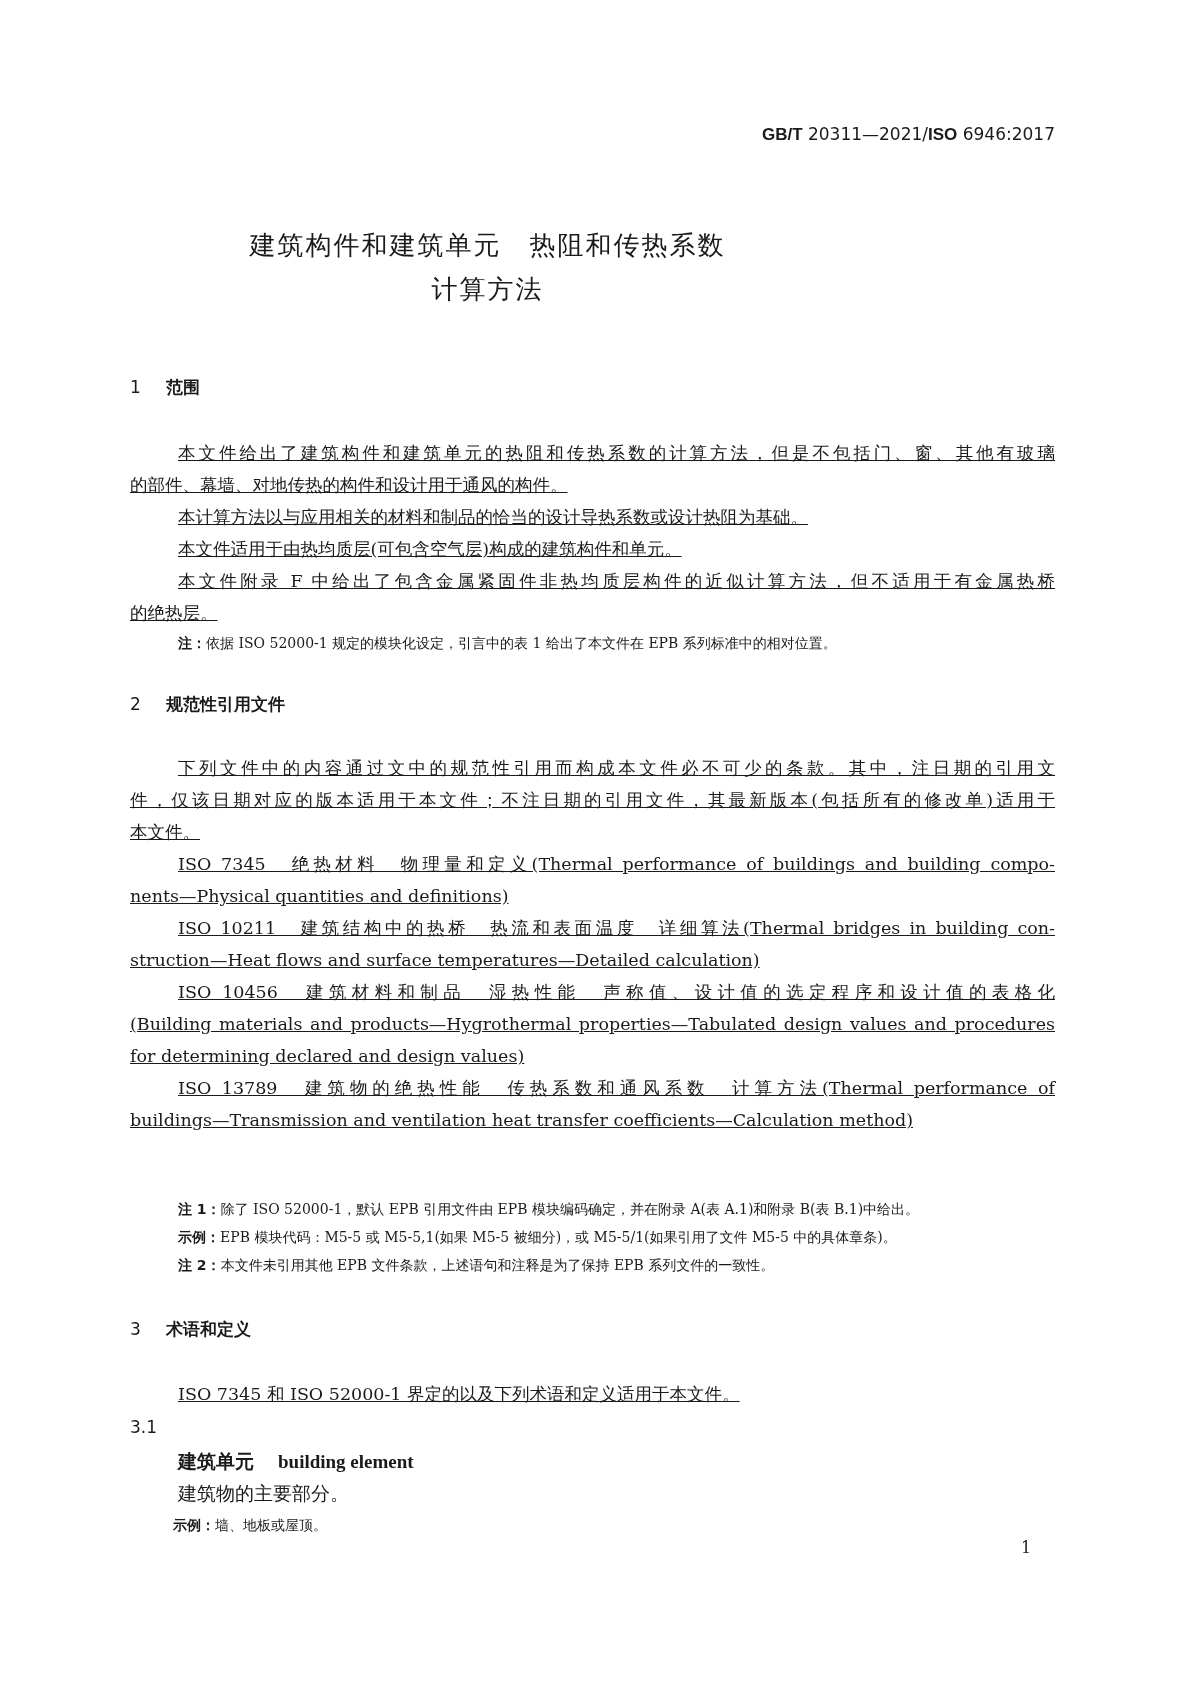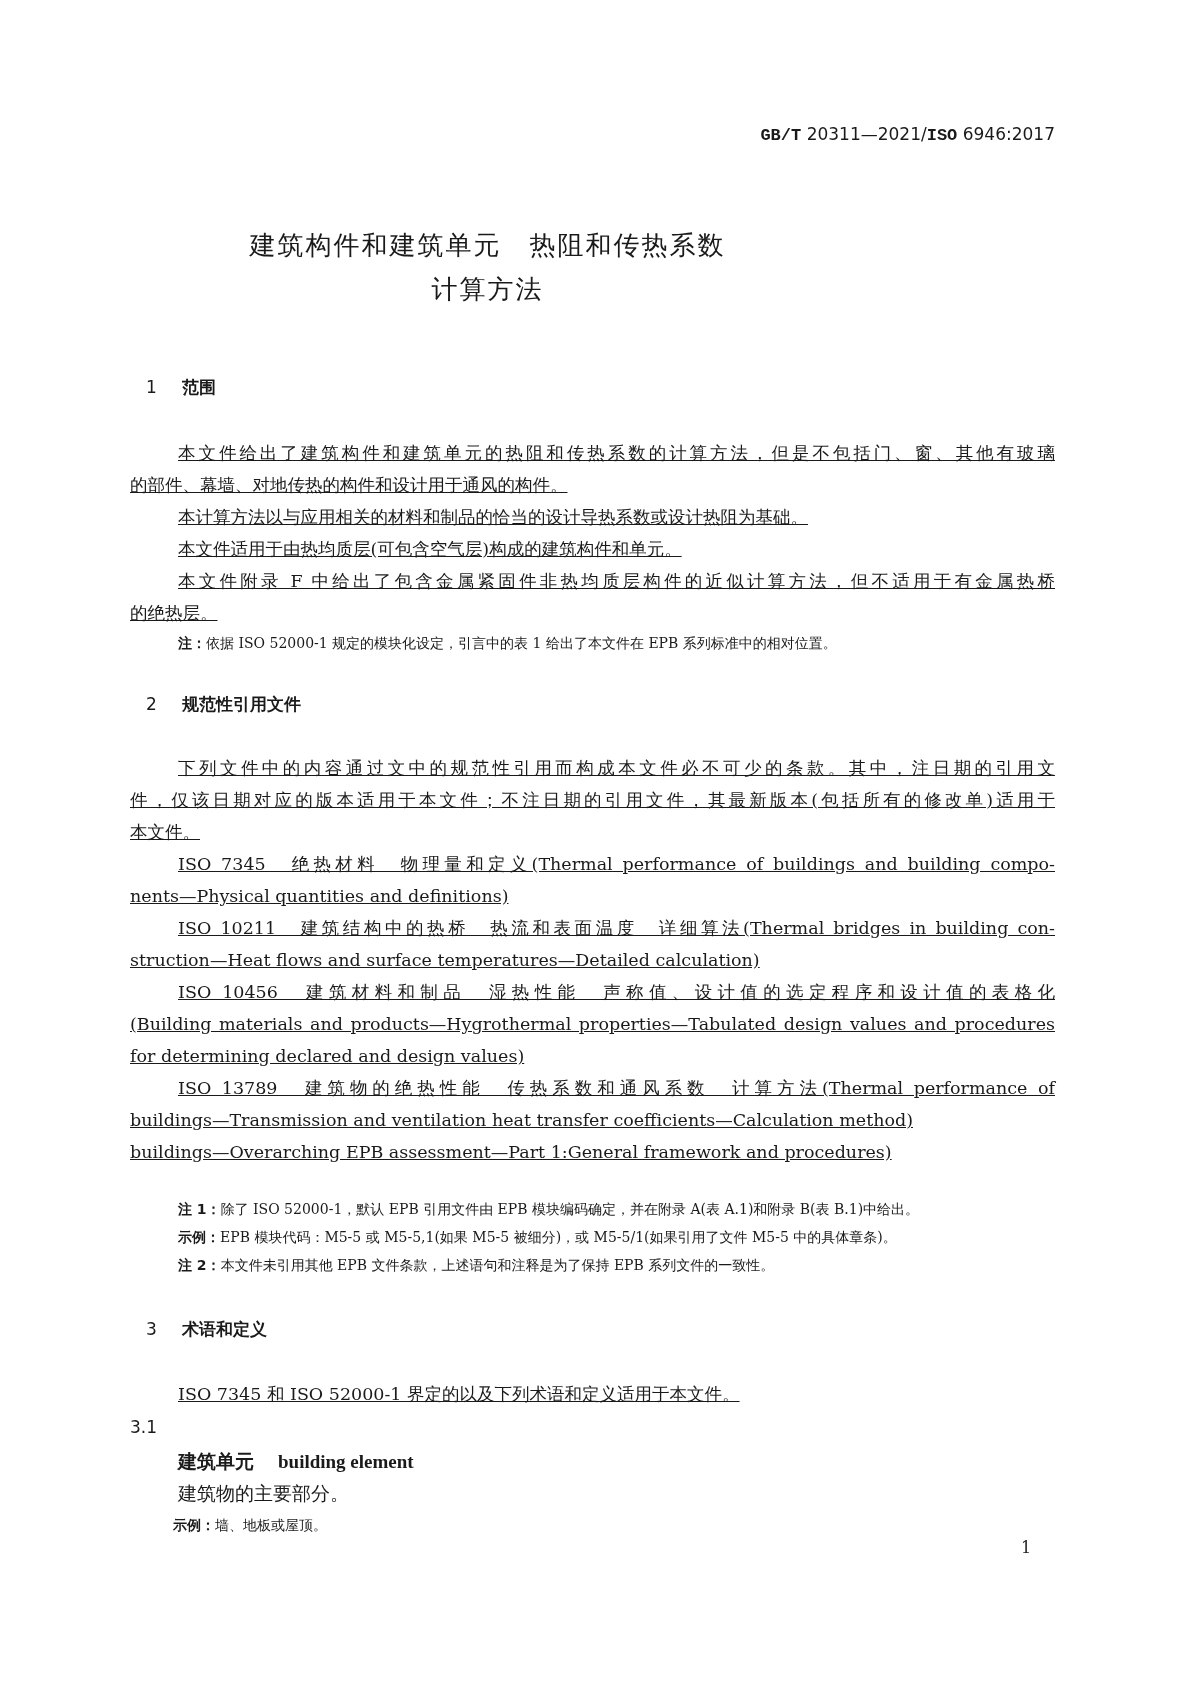--- a/index.html
+++ b/index.html
@@ -1,24 +1,24 @@
 <!DOCTYPE html>
 <html><head>
 <meta charset="utf-8">
 <style>
   html, body { margin:0; padding:0; background:#ffffff; }
   body { width:1191px; height:1684px; position:relative; overflow:hidden;
          font-family:"DejaVu Serif","Liberation Serif",serif; color:#1a1a1a; }
   .abs { position:absolute; }
   .header { right:136px; top:124px; font-size:17px; white-space:nowrap; }
-  .header b { font-family:Liberation Mono, monospace; font-weight:bold; }
+  .header b { font-family:Liberation Sans, sans-serif; font-weight:bold; }
   .header span.n { font-family:"DejaVu Sans","Liberation Sans",sans-serif; }
   .title { left:0; width:975px; text-align:center; font-family:Liberation Serif, serif;
            font-size:26px; letter-spacing:2px; }
-  .h { left:130px; font-family:"DejaVu Sans","Liberation Sans",sans-serif; font-size:17px; font-weight:bold;margin-left:16px; }
+  .h { left:130px; font-family:"DejaVu Sans","Liberation Sans",sans-serif; font-size:17px; font-weight:bold; }
   .h .num { display:inline-block; width:36px; font-weight:normal; }
   .p { left:130px; width:925px; font-size:17.5px; line-height:32px; text-align:justify; }
   .p .ind { padding-left:48px; }
   .note { left:178px; font-size:14px; line-height:26px; white-space:nowrap; }
   .note b { font-family:"DejaVu Sans","Liberation Sans",sans-serif; }
   .line { display:block; white-space:nowrap;text-decoration:underline; }
   .just { text-align:justify; text-align-last:justify; }
   .term { left:178px; font-size:19px; }
   .term b { font-family:"DejaVu Sans","Liberation Sans",sans-serif; }
   .term b.en { font-family:"Liberation Serif",serif; }
@@ -68,21 +68,20 @@
   <span class="line just ind">ISO 10211　建筑结构中的热桥　热流和表面温度　详细算法(Thermal bridges in building con-</span>
   <span class="line">struction—Heat flows and surface temperatures—Detailed calculation)</span>
 
   <span class="line just ind">ISO 10456　建筑材料和制品　湿热性能　声称值、设计值的选定程序和设计值的表格化</span>
   <span class="line just">(Building materials and products—Hygrothermal properties—Tabulated design values and procedures</span>
   <span class="line">for determining declared and design values)</span>
 
   <span class="line just ind">ISO 13789　建筑物的绝热性能　传热系数和通风系数　计算方法(Thermal performance of</span>
   <span class="line">buildings—Transmission and ventilation heat transfer coefficients—Calculation method)</span>
 
-  <span class="line">buildings—Overarching EPB assessment—Part 1:General framework and procedures)</span>
 </div>
 
 <div class="abs note" style="top:1196px;">
   <b>注 1：</b><span>除了 ISO 52000-1，默认 EPB 引用文件由 EPB 模块编码确定，并在附录 A(表 A.1)和附录 B(表 B.1)中给出。</span>
 </div>
 <div class="abs note" style="top:1224px;">
   <b>示例：</b><span>EPB 模块代码：M5-5 或 M5-5,1(如果 M5-5 被细分)，或 M5-5/1(如果引用了文件 M5-5 中的具体章条)。</span>
 </div>
 <div class="abs note" style="top:1252px;">
   <b>注 2：</b><span>本文件未引用其他 EPB 文件条款，上述语句和注释是为了保持 EPB 系列文件的一致性。</span>

